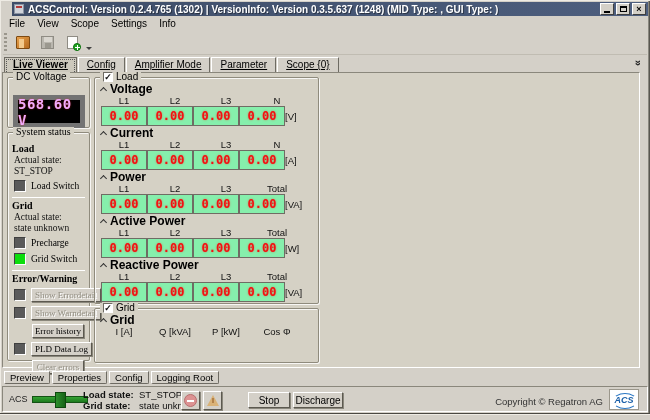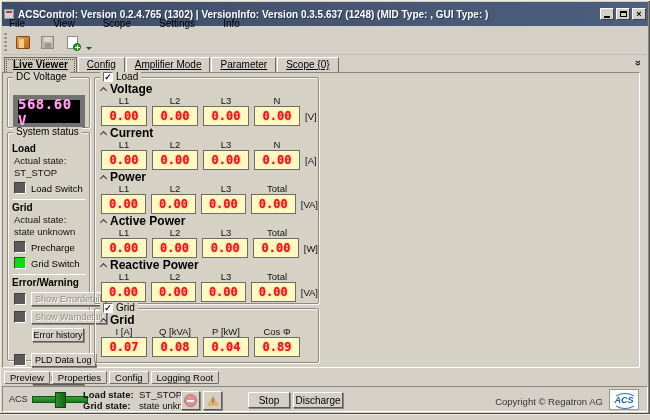--- a/index.html
+++ b/index.html
@@ -3,33 +3,33 @@
 <meta charset="utf-8">
 <style>
   * { margin:0; padding:0; box-sizing:border-box; }
   html,body { width:650px; height:420px; overflow:hidden; }
   body { font-family:"Liberation Sans", sans-serif; background:#d4d0c8; position:relative; }
 
   .window { position:absolute; inset:0; background:#d4d0c8;
     box-shadow: inset 1px 1px 0 #eeebe4, inset -1px -1px 0 #585650, inset -2px -2px 0 #8a887f; }
 
   
-  .titlebar { position:absolute; left:2px; top:2px; right:2px; height:24px;
+  .titlebar { position:absolute; left:12px; top:2px; right:2px; height:14px;
     background:linear-gradient(90deg,#3e4d68,#4d5e7e); display:flex; align-items:center; padding:0 2px; }
   .app-icon { width:10px; height:10px; background:#cfd3da; border:1px solid #8b93a2; margin-right:4px; position:relative; }
   .app-icon::after { content:""; position:absolute; left:1px; top:1px; width:6px; height:2px; background:#b23a3a; }
   .title-text { color:#fff; font-size:10px; font-weight:bold; white-space:nowrap; overflow:hidden;
     text-shadow:1px 1px 0 rgba(0,0,0,.4); flex:1; }
   .winbtn { width:14px; height:12px; background:#d4d0c8; border:1px solid; border-color:#fff #404040 #404040 #fff;
     margin-left:2px; display:flex; align-items:center; justify-content:center; font-size:9px; font-weight:bold; color:#000; }
   .glyph-min { width:6px; height:2px; background:#000; margin-top:6px; }
   .glyph-max { width:7px; height:6px; border:1px solid #000; border-top-width:2px; }
 
   
-  .menubar { position:absolute; left:3px; top:17px; right:3px; height:13px; display:flex; gap:16px; align-items:center; }
+  .menubar { position:absolute; left:3px; top:17px; right:3px; height:13px; display:flex; gap:0; align-items:center; }
   .menu-item { font-size:10px; color:#000; padding:0 6px; }
   .toolbar { position:absolute; left:3px; top:31px; right:3px; height:24px; display:flex; align-items:center;
     border-bottom:1px solid #c0bcb2; }
   .grip { width:3px; height:20px; margin:0 3px 0 1px;
     background:repeating-linear-gradient(180deg,#9a968c 0 2px,transparent 2px 4px); }
   .tbtn { width:25px; height:22px; display:flex; align-items:center; justify-content:center; position:relative; }
   .ico-open { width:14px; height:13px; background:linear-gradient(135deg,#e8a14d,#b56a1e); border:1px solid #7d4a12;
     border-radius:1px; position:relative; }
   .ico-open::after { content:""; position:absolute; left:2px; top:2px; width:5px; height:9px; background:#f3c98b; }
   .ico-save { width:13px; height:13px; background:#b9b6ae; border:1px solid #8f8c84; position:relative; }
@@ -62,46 +62,46 @@
     line-height:10px; display:flex; align-items:center; gap:3px; white-space:nowrap; }
   .checkbox { width:10px; height:10px; background:#fff; border:1px solid; border-color:#6e6b63 #fff #fff #6e6b63;
     font-size:9px; line-height:9px; text-align:center; color:#111; font-weight:bold; }
 
   
   .gb-dc { left:4px; top:4px; width:83px; height:51px; }
   .dc-display { position:absolute; left:5px; top:9px; right:4px; height:33px; background:#000;
     border:5px solid #737373; display:flex; align-items:center; justify-content:center;
     color:#f0abfc; font:bold 14px "DejaVu Sans Mono", monospace; letter-spacing:0.5px;
     text-shadow:0 0 2px rgba(255,30,30,.55);margin-top:8px; }
-  .gb-sys { left:4px; top:59px; width:83px; height:229px; padding:8px 3px 12px 3px; font-size:9.5px; }
+  .gb-sys { left:4px; top:59px; width:83px; height:229px; padding:8px 3px 12px 3px; font-size:9.5px;font-family:Liberation Serif, serif; }
   .sys-h { font-weight:bold; font-size:10px; margin:2px 0 1px 1px; }
   .sys-t { margin:1px 0 0 3px; color:#111; }
   .sys-row { display:flex; align-items:center; gap:5px; margin:4px 0 0 3px; }
   .ind { width:12px; height:12px; flex:0 0 auto; background:#5a5a5a; border:1px solid;
     border-color:#3f3f3f #fff #fff #3f3f3f; }
   .ind.on { background:#0ddd0d; }
   .sep { height:1px; background:#b9b5aa; border-bottom:1px solid #fff; margin:5px 1px 0 1px; }
   .sbtn { height:14px; font-size:9px; background:#d4d0c8; border:1px solid;
     border-color:#fff #5c5950 #5c5950 #fff; box-shadow:1px 1px 0 #8a877c; padding:0 3px;
     display:flex; align-items:center; justify-content:center; white-space:nowrap; flex:1; }
   .sbtn.disabled { color:#918d80; text-shadow:1px 1px 0 #fff; }
-  .sbtn.lone { margin:4px 2px 11px 21px; }
+  .sbtn.lone { margin:4px 2px 4px 21px; }
 
   
   .gb-load { left:91px; top:4px; width:225px; height:227px; padding:5px 0 0 4px; }
   .gb-grid { left:91px; top:235px; width:225px; height:55px; padding:5px 0 0 4px; }
   .sect { height:44px; }
   .sect-head { display:flex; align-items:center; gap:4px; height:12px; margin-left:2px; }
   .chev { width:5px; height:5px; border-top:1.5px solid #333; border-left:1.5px solid #333;
     transform:rotate(45deg); margin-top:2px; }
   .sect-title { font-size:12px; font-weight:bold; }
   .cols { display:flex; height:11px; margin-left:2px; }
   .cols span { width:46px; margin-right:5px; text-align:center; font-size:9.5px; color:#111; }
   .disp-row { display:flex; align-items:center; margin-left:2px; }
-  .disp { width:46px; height:20px; margin-right:5px; background:#fef9c3; border:1px solid #6f6c64;
+  .disp { width:46px; height:20px; background:#86efac; border:1px solid #6f6c64;
     display:flex; align-items:center; justify-content:center; color:#f21212;
     font:bold 12px "DejaVu Sans Mono", monospace; text-shadow:0 0 2px rgba(255,30,30,.55); }
   .unit { font-size:9.5px; color:#111; }
 
   
   .btabs { position:absolute; left:4px; top:371px; height:13px; display:flex; gap:2px; }
   .btab { height:13px; padding:0 5px; font-size:9.5px; background:#d4d0c8; border:1px solid;
     border-color:#fff #6e6b63 #6e6b63 #fff; border-radius:0 0 2px 2px; display:flex; align-items:center; }
 
   
@@ -350,26 +350,20 @@
         <div class="sect-head">
           <div class="chev"></div>
           <span class="sect-title">Grid</span>
         </div>
         <div class="cols">
           <span>I [A]</span>
           <span>Q [kVA]</span>
           <span>P [kW]</span>
           <span>Cos Φ</span>
         </div>
-        <div class="disp-row">
-          <div class="disp">0.07</div>
-          <div class="disp">0.08</div>
-          <div class="disp">0.04</div>
-          <div class="disp">0.89</div>
-        </div>
       </div>
     </div>
   </div>
 
   <div class="btabs">
     <div class="btab">Preview</div>
     <div class="btab">Properties</div>
     <div class="btab">Config</div>
     <div class="btab">Logging Root</div>
   </div>

